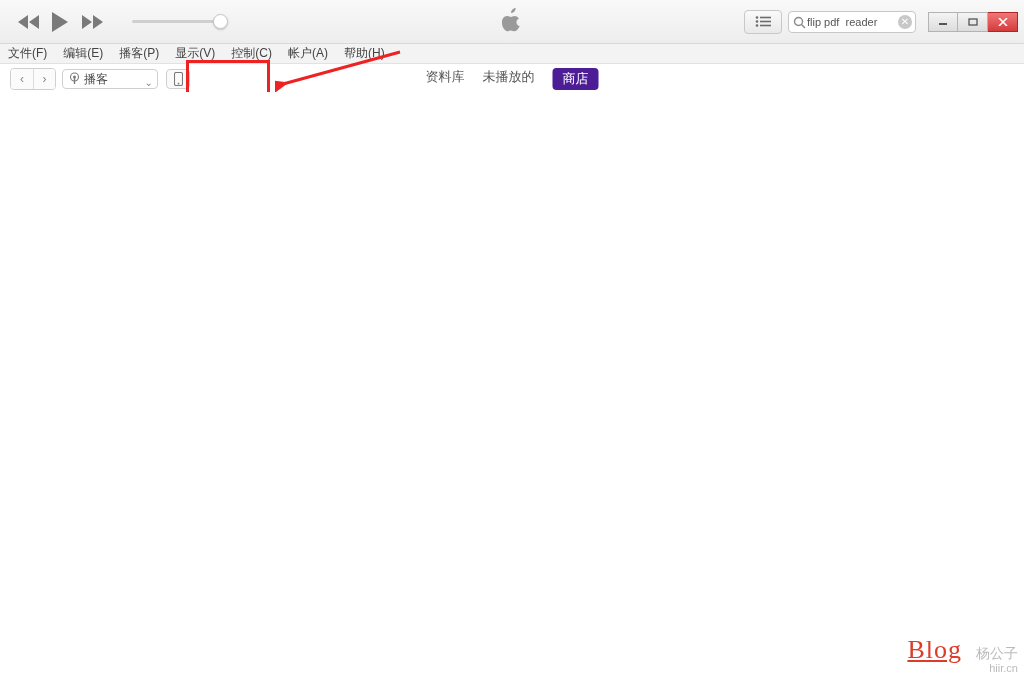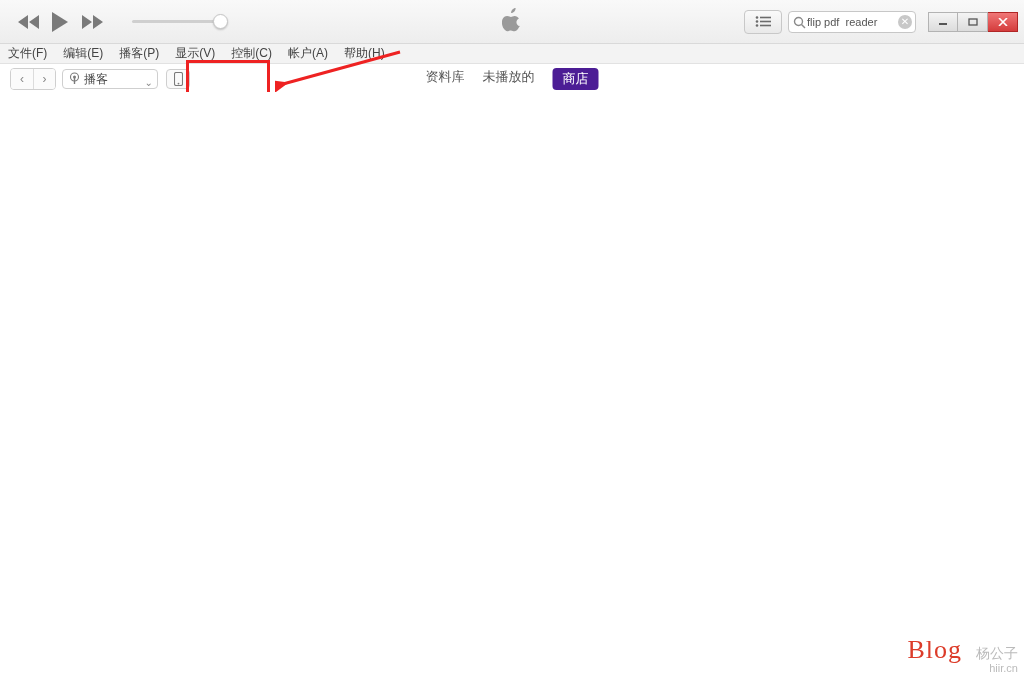--- a/index.html
+++ b/index.html
@@ -45,21 +45,21 @@
 
     
     .highlight-box { position:absolute; left:186px; top:60px; width:84px; height:58px; border:3px solid #e22; pointer-events:none; background:transparent; }
     .annot-arrow { position:absolute; left:275px; top:48px; pointer-events:none; }
 
     
     .content { position:absolute; left:0; right:0; top:92px; bottom:0; background:#fff; }
 
     
     .wm { position:absolute; right:6px; bottom:6px; text-align:right; line-height:1; }
-    .wm .b { font-family:Georgia,serif; font-size:26px; color:#dc3c2a; letter-spacing:1px; }
+    .wm .b { font-family:Georgia,serif; font-size:26px; color:#dc3c2a; letter-spacing:1px;text-decoration:underline; }
     .wm .s { font-size:14px; color:#bbb; margin-left:14px; }
     .wm .u { font-size:11px; color:#bbb; display:block; }
   </style>
 </head>
 <body>
 
 <div class="topbar">
   <div class="play-controls">
     <span class="pc-btn">
       <svg width="22" height="14">

